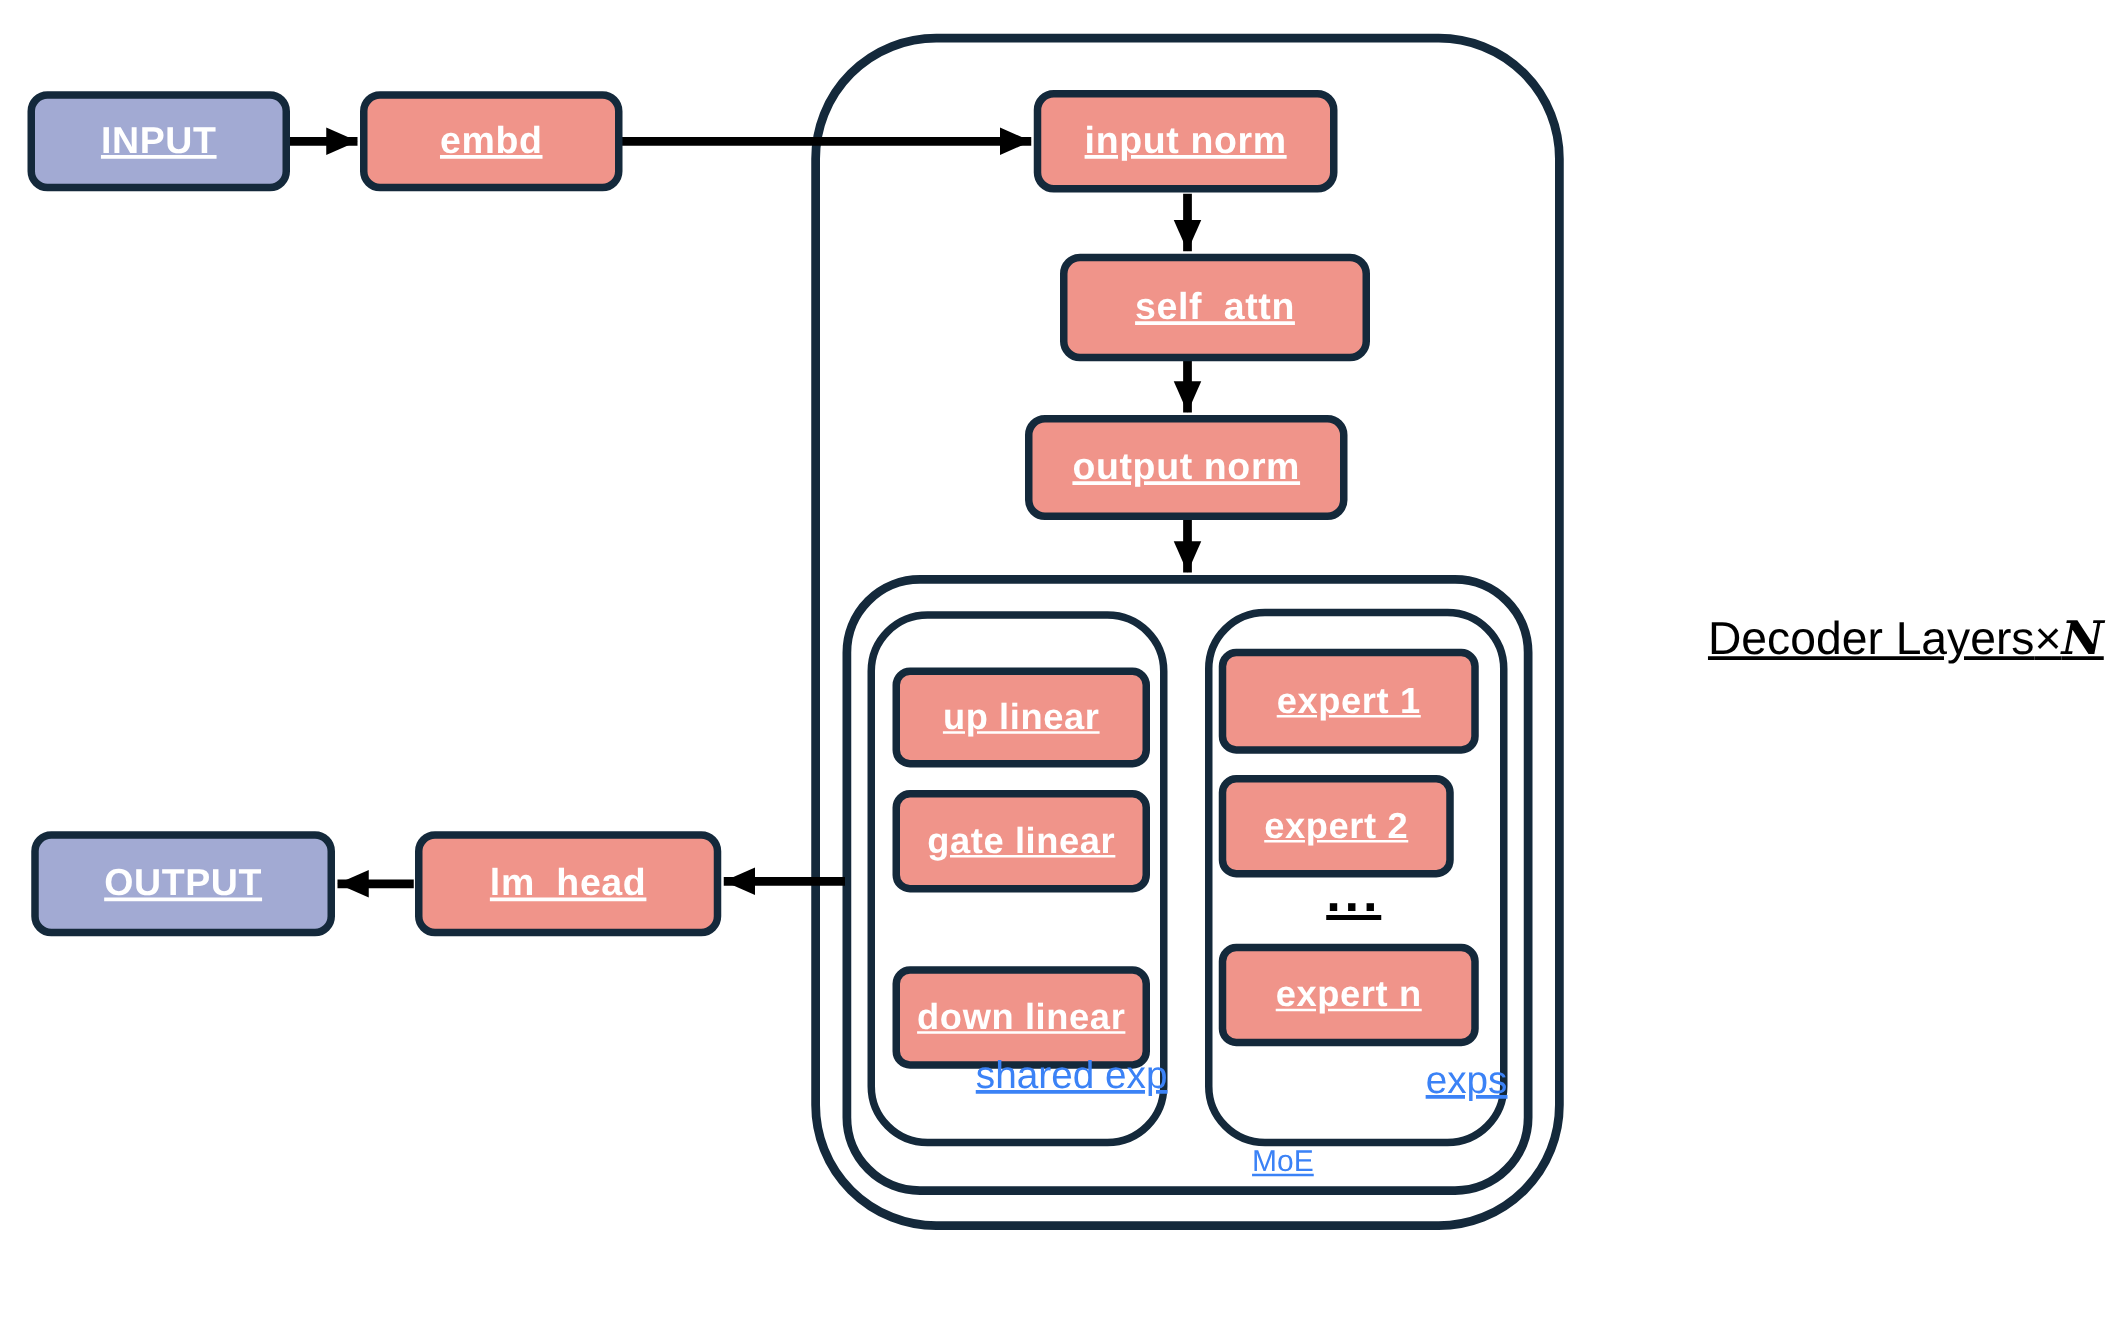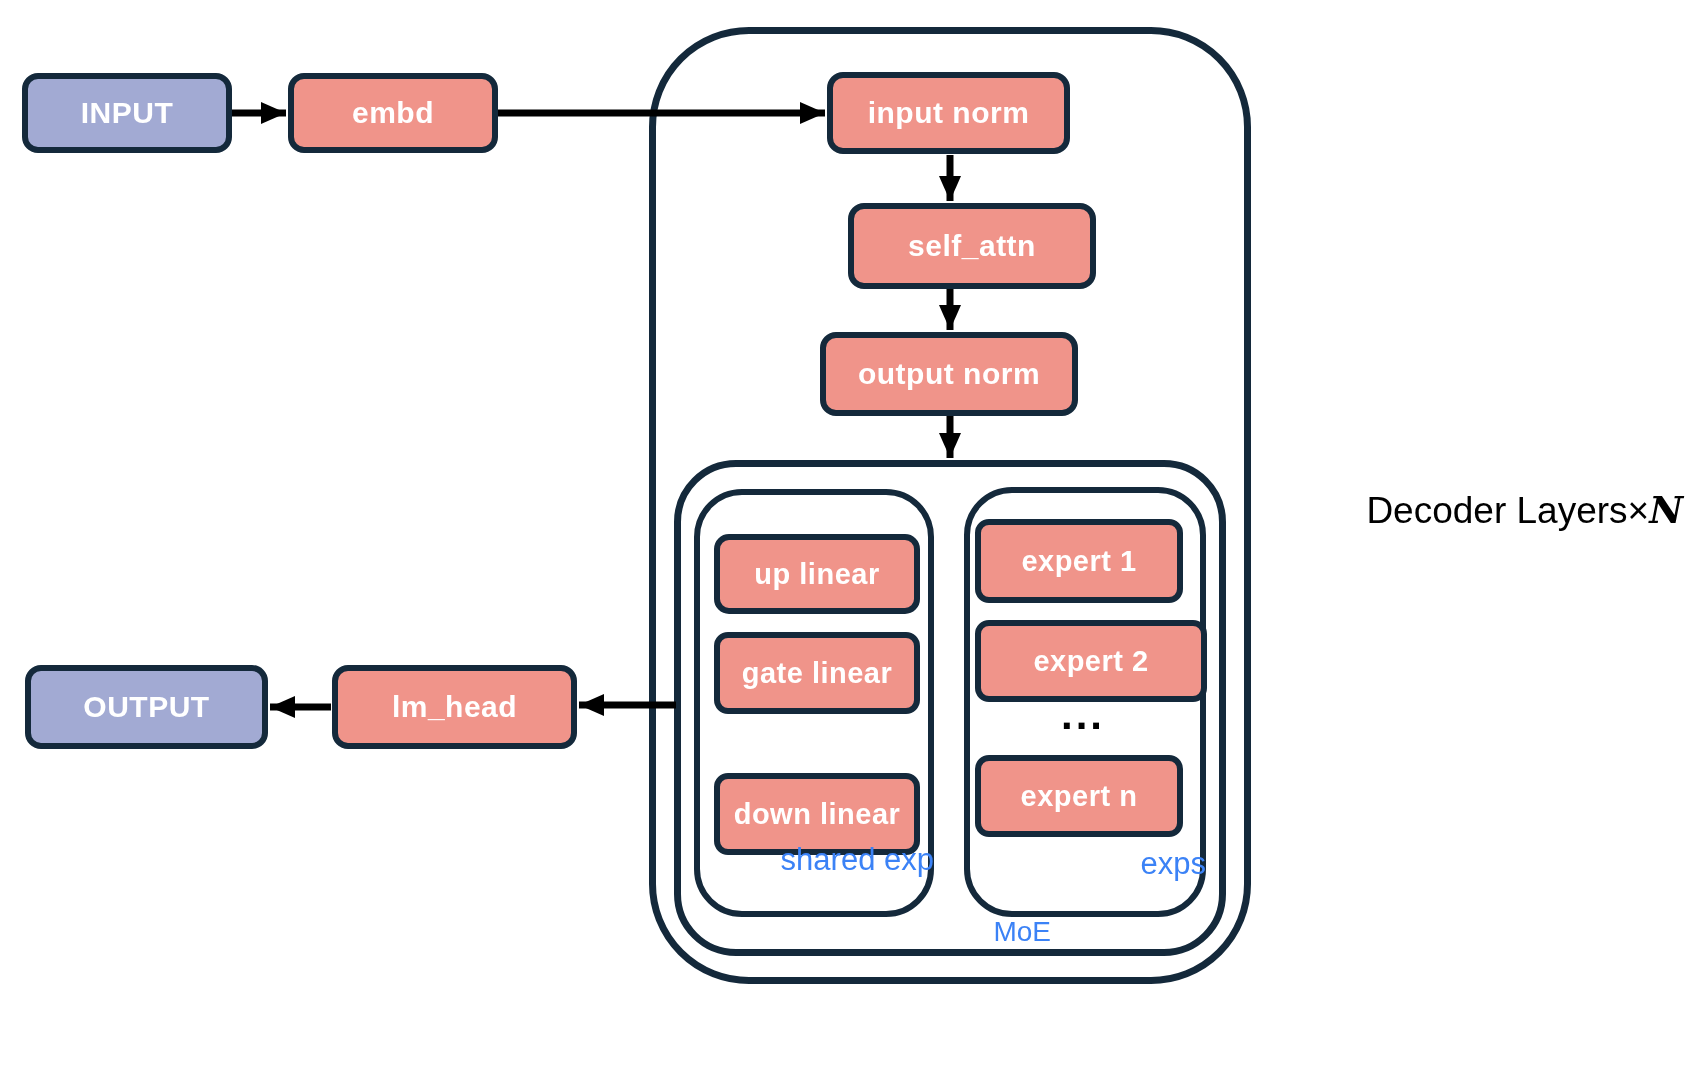--- a/index.html
+++ b/index.html
@@ -4,21 +4,21 @@
 <style>
   html, body { margin: 0; padding: 0; background: #ffffff; }
   .canvas {
     position: relative;
     width: 1702px;
     height: 1068px;
     background: #ffffff;
     font-family: "Liberation Sans", sans-serif;
     overflow: hidden;
   }
-  .abs { position: absolute; box-sizing: border-box; }
+  .abs { position: absolute; box-sizing: border-box; text-decoration: underline; }
 
   
   svg.arrows { position: absolute; left: 0; top: 0; width: 1702px; height: 1068px; z-index: 5; }
   svg.arrows line { stroke: #000000; stroke-width: 7; }
   svg.arrows .head { fill: #000000; }
 
   
   .container { background: #ffffff; border: 7px solid #14293B; z-index: 1; }
   .decoder { left: 649px; top: 27px;  width: 602px; height: 957px; border-radius: 100px; }
   .moe     { left: 674px; top: 460px; width: 552px; height: 496px; border-radius: 62px;  z-index: 2; }
@@ -38,39 +38,39 @@
   .inner  { border-radius: 14px; font-size: 29px; z-index: 6; }
 
   .n-input       { left: 22px;  top: 73px;  width: 210px; height: 80px; }
   .n-embd        { left: 288px; top: 73px;  width: 210px; height: 80px; }
   .n-input-norm  { left: 827px; top: 72px;  width: 243px; height: 82px; }
   .n-self-attn   { left: 848px; top: 203px; width: 248px; height: 86px; }
   .n-output-norm { left: 820px; top: 332px; width: 258px; height: 84px; }
   .n-output      { left: 25px;  top: 665px; width: 243px; height: 84px; }
   .n-lm-head     { left: 332px; top: 665px; width: 245px; height: 84px; }
 
-  .n-up-linear   { left: 714px; top: 534px; width: 206px; height: 80px; border-radius: 15px; }
+  .n-up-linear   { left: 714px; top: 534px; width: 206px; height: 80px; }
   .n-gate-linear { left: 714px; top: 632px; width: 206px; height: 82px; }
   .n-down-linear { left: 714px; top: 773px; width: 206px; height: 82px; }
   .n-expert-1    { left: 975px; top: 519px; width: 208px; height: 84px; }
-  .n-expert-2    { left: 975px; top: 620px; width: 232px; height: 82px; }
+  .n-expert-2    { left: 975px; top: 620px; width: 188px; height: 82px; }
   .n-expert-n    { left: 975px; top: 755px; width: 208px; height: 82px; }
 
   .ellipsis {
     left: 1033px; top: 690px; width: 100px; height: 50px;
     display: flex; align-items: center; justify-content: center;
     color: #000000; font-size: 42px; font-weight: 700; letter-spacing: 3px;
     z-index: 6; line-height: 0.4;
   }
 
   
   .lbl { color: #3b82f6; text-align: right; z-index: 6; font-weight: 400; }
   .lbl-shared { left: 694px; top: 842px; width: 240px; height: 40px; font-size: 31px; }
   .lbl-exps   { left: 964px; top: 846px; width: 242px; height: 40px; font-size: 31px; }
-  .lbl-moe    { left: 851px; top: 916px; width: 200px; height: 40px; font-size: 28px; }
+  .lbl-moe    { left: 851px; top: 916px; width: 200px; height: 40px; font-size: 24px; }
 
   .decoder-title {
     left: 1283px; top: 488px; width: 400px; height: 50px;
     color: #000000; font-size: 37px; text-align: right; z-index: 6; white-space: nowrap;
   }
   .decoder-title .n-var {
     font-family: "DejaVu Serif", serif;
     font-style: italic; font-weight: 700;
   }
 </style>

